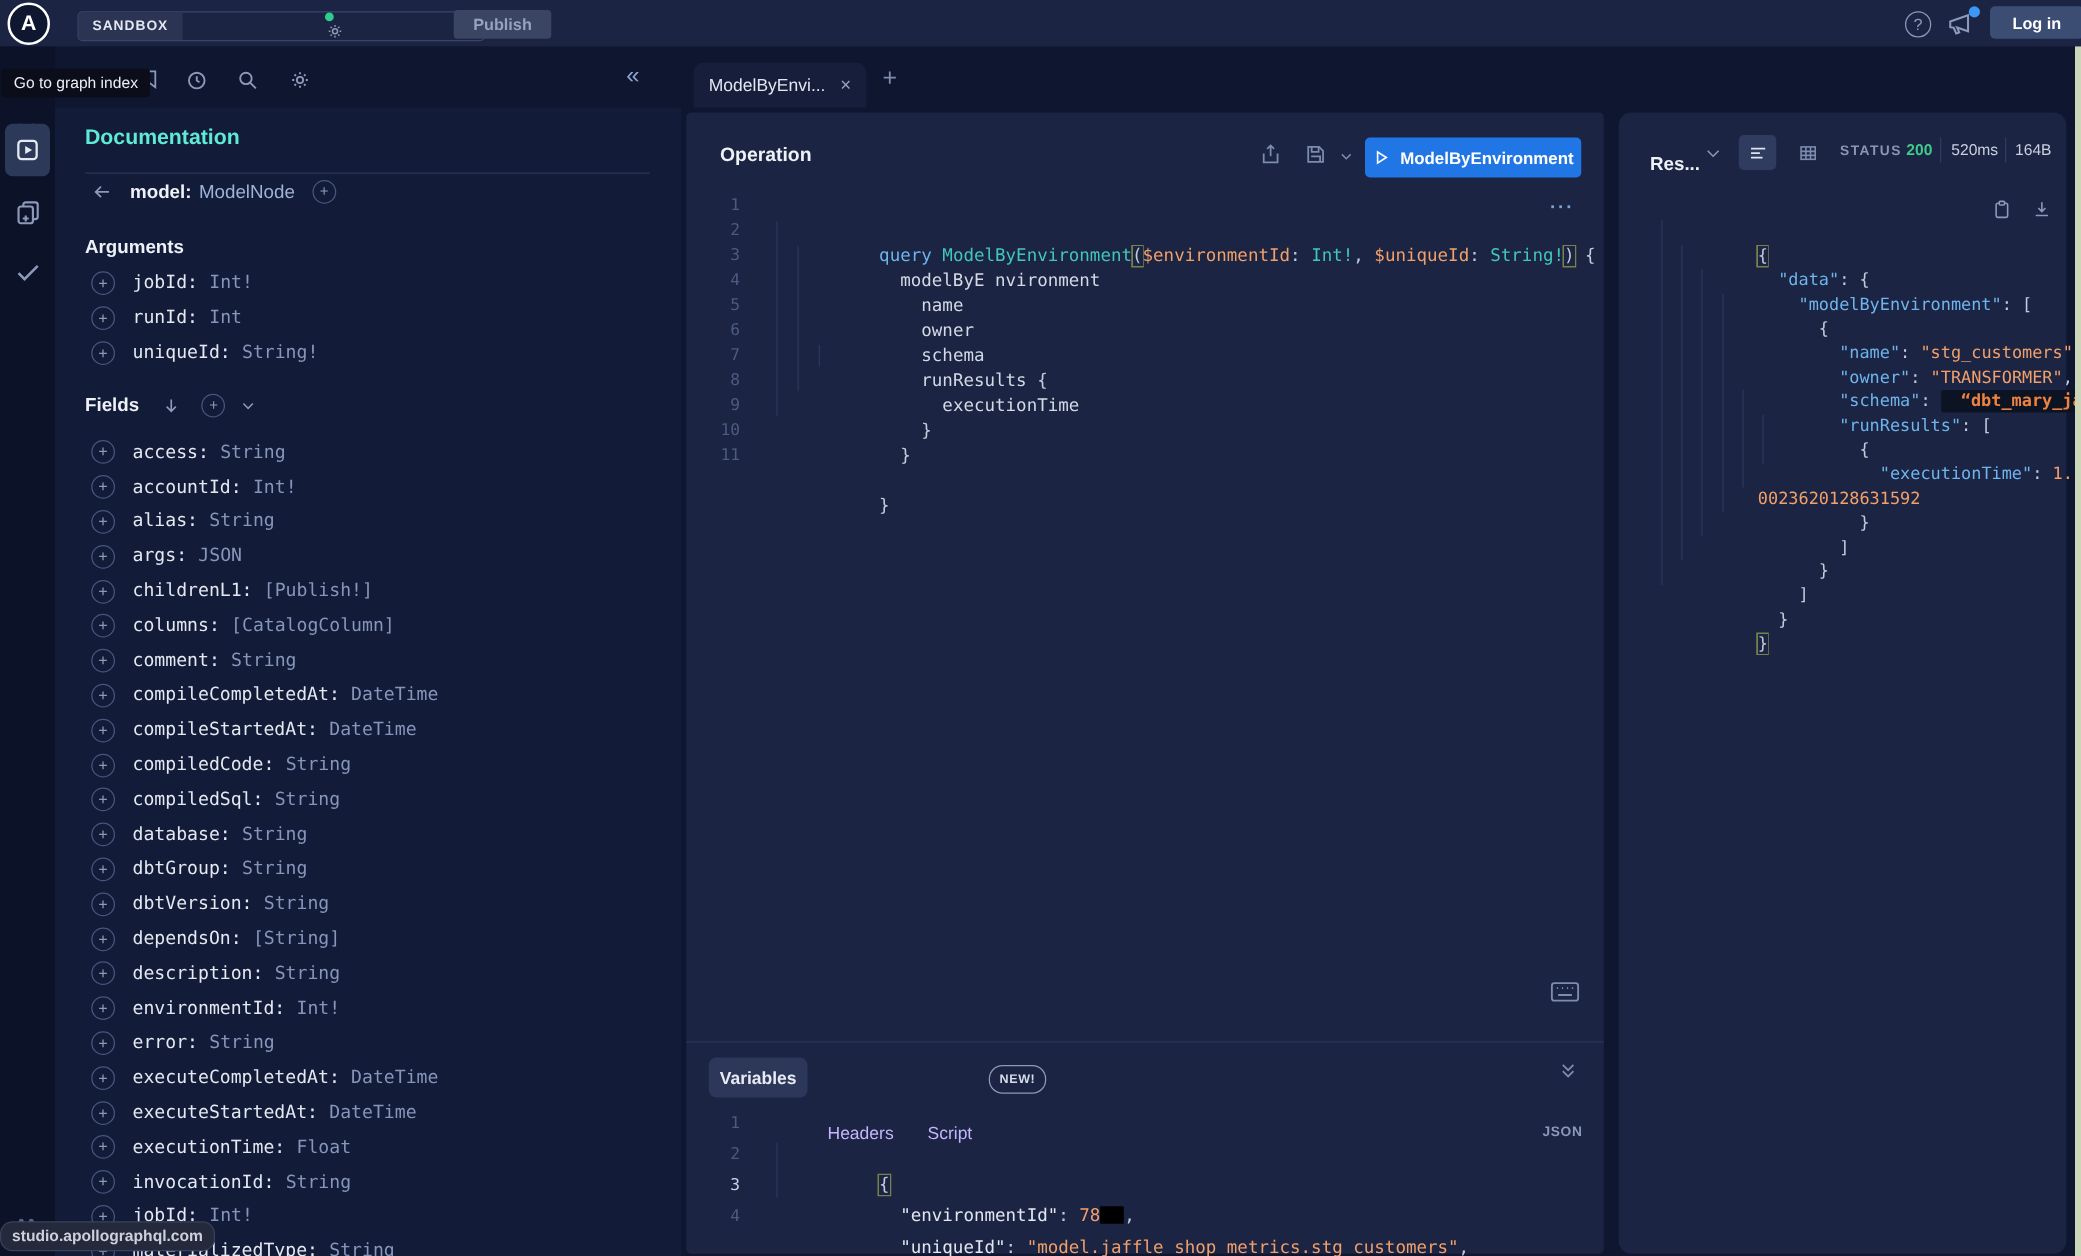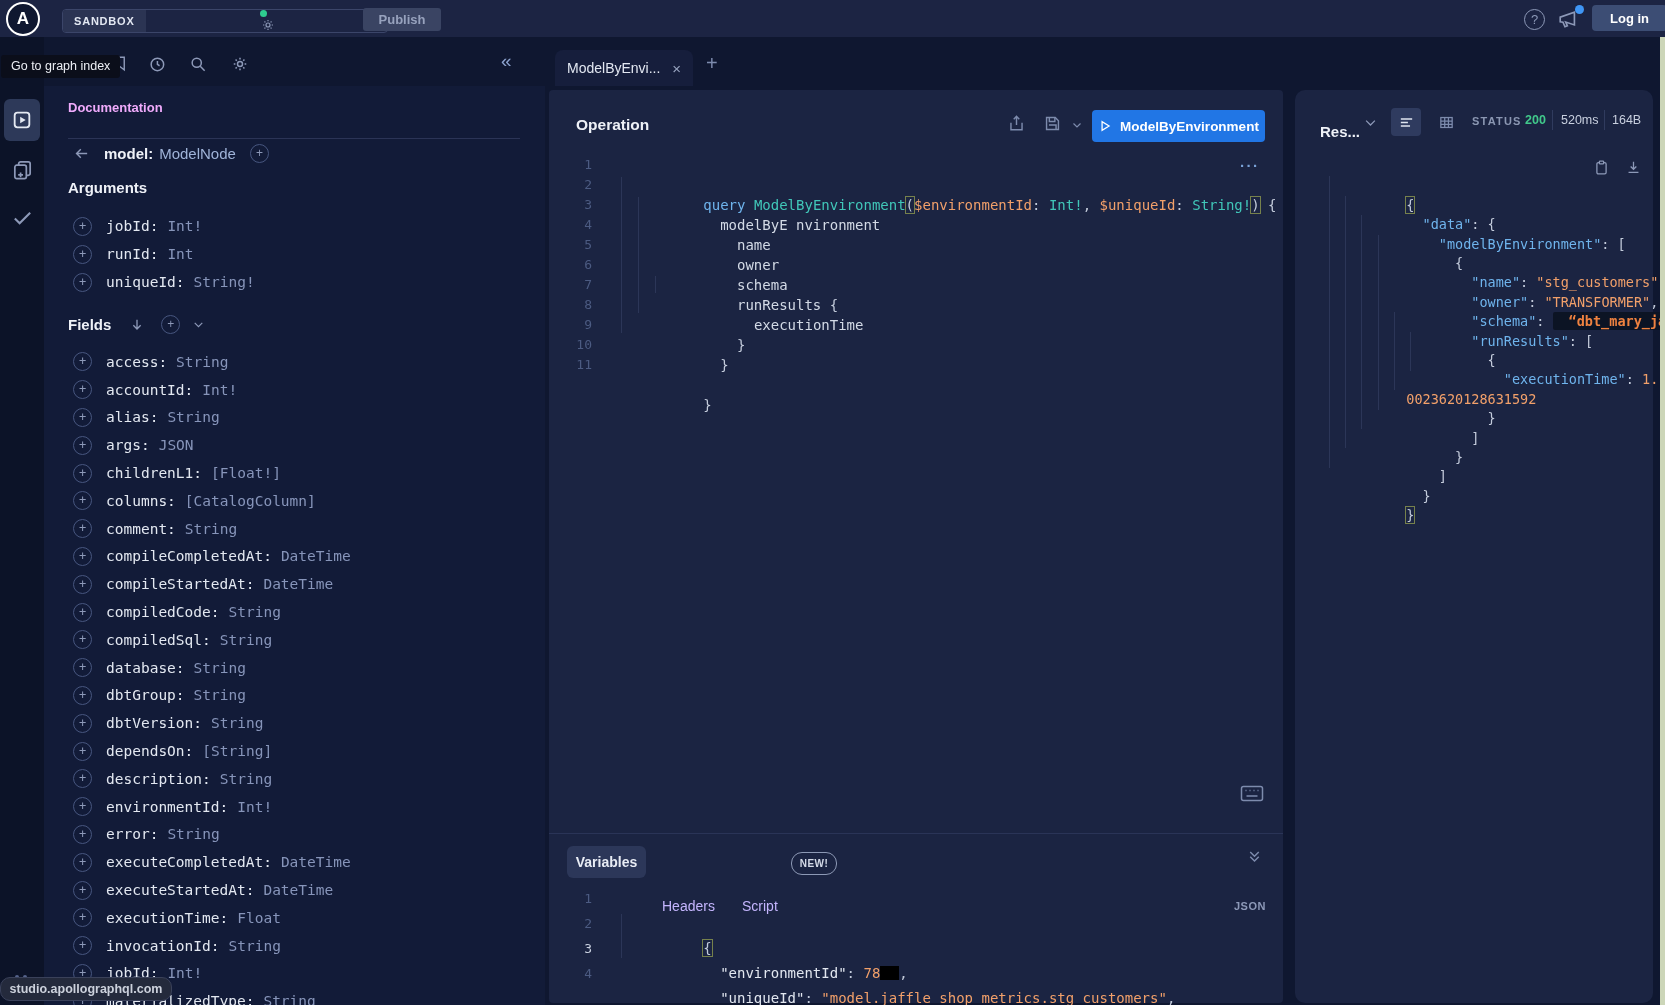--- a/index.html
+++ b/index.html
@@ -42,21 +42,21 @@
   .tool-icon{position:absolute;top:54px;color:#8d99b8;}
   .collapse-btn{position:absolute;left:501px;top:50px;font-size:19px;color:#8da3cf;}
   .tab{position:absolute;left:555px;top:50px;width:138px;height:36px;background:#161e3c;border-radius:8px 8px 0 0;
         display:flex;align-items:center;padding:0 12px;box-sizing:border-box;}
   .tab-label{font-size:14px;color:#e2e7f1;white-space:nowrap;}
   .tab-close{margin-left:auto;font-size:15px;color:#97a3bf;}
   .newtab-btn{position:absolute;left:706px;top:52px;font-size:20px;color:#7d8bad;}
 
   
   .doc-panel{position:absolute;left:44px;top:86px;width:501px;height:919px;background:#121b38;}
-  .doc-title{position:absolute;left:24px;top:14px;font-size:13px;font-weight:bold;color:#f0abfc;}
+  .doc-title{position:absolute;left:24px;top:14px;font-size:17px;font-weight:bold;color:#5eead4;}
   .doc-divider{position:absolute;left:24px;top:52px;width:452px;height:1px;background:#2b3456;}
   .model-row{position:absolute;left:0;top:55px;height:24px;display:flex;align-items:center;width:100%;}
   .back-arrow{margin-left:29px;color:#8d99b8;}
   .model-name{margin-left:14px;font-size:15px;font-weight:bold;color:#eef1f7;}
   .model-type{margin-left:6px;font-size:15px;color:#9fb3d8;}
   .sec-title{position:absolute;left:24px;font-size:15px;font-weight:bold;color:#eef1f7;}
   .doc-list{position:absolute;left:0;width:100%;}
   .doc-row{display:flex;align-items:center;height:28px;padding-left:29px;}
   .doc-row.f{height:27.8px;}
   .plus-circle{width:17px;height:17px;border:1.5px solid #47567f;border-radius:50%;color:#8d99b8;font-size:12px;
@@ -224,21 +224,21 @@
     <div class="model-row">
       <span class="back-arrow">
         <svg width="17" height="17" viewBox="0 0 24 24" fill="none" stroke="currentColor" stroke-width="2">
           <path d="M20 12H5M11 6l-6 6 6 6"></path>
         </svg>
       </span>
       <span class="model-name">model:</span>
       <span class="model-type">ModelNode</span>
       <span class="plus-circle" style="margin-left:14px;">+</span>
     </div>
-    <div class="sec-title" style="top:93px;">Arguments</div>
+    <div class="sec-title" style="top:103px;">Arguments</div>
     <div class="doc-list mono" style="top:126px;">
 
         <div class="doc-row">
           <span class="plus-circle">+</span>
           <span class="fname">jobId:</span>
           <span class="ftype">Int!</span>
         </div>
 
         <div class="doc-row">
           <span class="plus-circle">+</span>
@@ -288,21 +288,21 @@
 
         <div class="doc-row f">
           <span class="plus-circle">+</span>
           <span class="fname">args:</span>
           <span class="ftype">JSON</span>
         </div>
 
         <div class="doc-row f">
           <span class="plus-circle">+</span>
           <span class="fname">childrenL1:</span>
-          <span class="ftype">[Float!]</span>
+          <span class="ftype">[Publish!]</span>
         </div>
 
         <div class="doc-row f">
           <span class="plus-circle">+</span>
           <span class="fname">columns:</span>
           <span class="ftype">[CatalogColumn]</span>
         </div>
 
         <div class="doc-row f">
           <span class="plus-circle">+</span>

